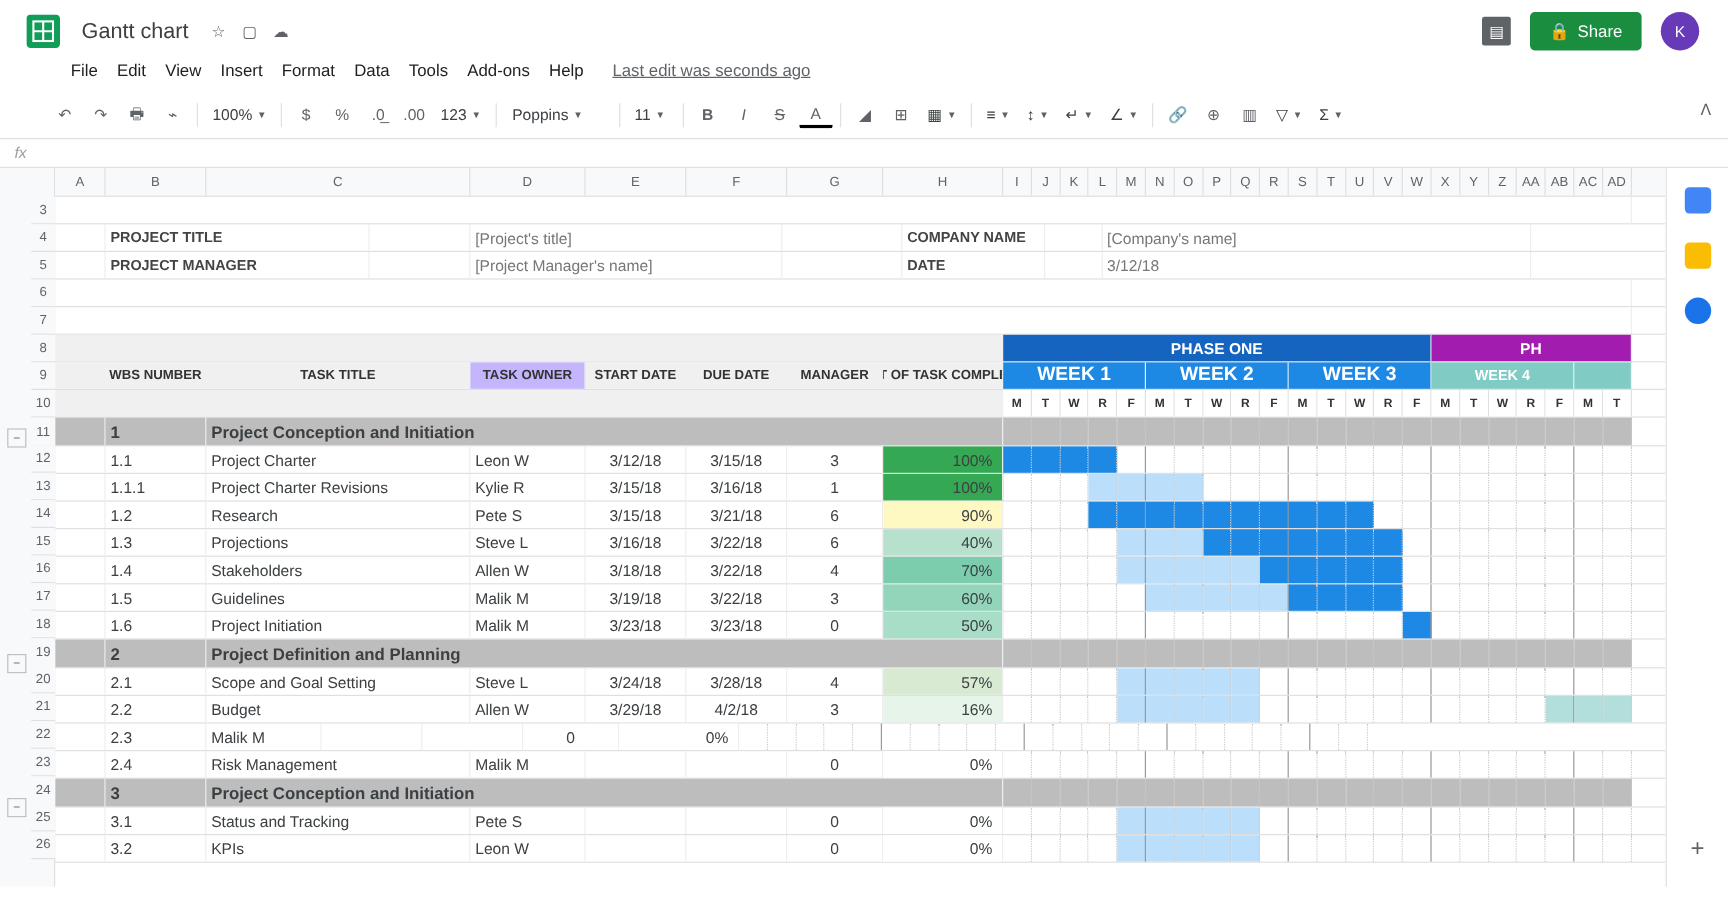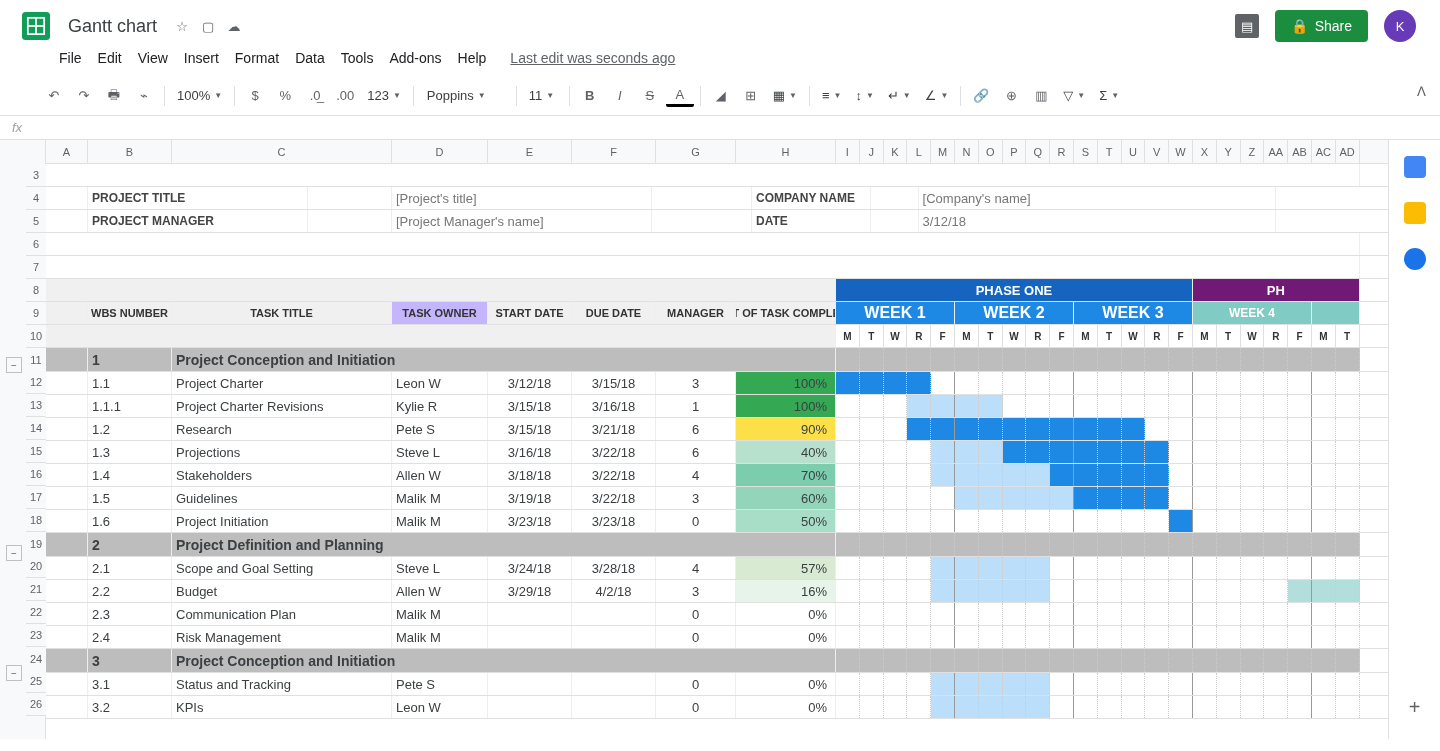--- a/index.html
+++ b/index.html
@@ -35,21 +35,21 @@
 .outline-toggle{width:16px;height:16px;border:1px solid #c0c0c0;font-size:10px;display:flex;align-items:center;justify-content:center;color:#5f6368;cursor:pointer;position:absolute;left:6px}
 .sheet{flex:1;overflow:auto;position:relative}
 .col-hdr{display:flex;background:#f8f9fa;border-bottom:1px solid #e0e0e0;height:24px;position:sticky;top:0;z-index:2}
 .col-hdr .ch{border-right:1px solid #e0e0e0;text-align:center;font-size:11px;color:#5f6368;line-height:24px}
 .row-num{position:absolute;left:26px;width:20px;text-align:center;font-size:11px;color:#5f6368;background:#f8f9fa;border-bottom:1px solid #e0e0e0;height:23px;line-height:23px}
 .grid{position:relative}
 .grow{display:flex;height:23px;border-bottom:1px solid #e0e0e0}
 .gc{border-right:1px solid #eee;padding:0 4px;font-size:13px;display:flex;align-items:center;overflow:hidden;white-space:nowrap}
 .section-row{background:#bdbdbd;font-weight:700;font-size:14px}
 .phase-hdr{background:#1565c0;color:#fff;text-align:center;font-weight:700;font-size:13px;justify-content:center}
-.phase-hdr2{background:#701a75;color:#fff;font-weight:700;justify-content:center}
+.phase-hdr2{background:#a21caf;color:#fff;font-weight:700;justify-content:center}
 .week-hdr{background:#1e88e5;color:#fff;text-align:center;font-weight:700;font-size:16px;justify-content:center}
 .week-hdr2{background:#80cbc4;color:#fff;justify-content:center;font-weight:700;font-size:12px}
 .day-hdr{background:#fff;text-align:center;font-size:10px;font-weight:700;color:#333;justify-content:center;border-right:1px solid #e0e0e0}
 .day-cell{border-right:1px dotted #ccc}
 .day-cell.weekline{border-right:1px solid #999}
 .pct{text-align:right;justify-content:flex-end;padding-right:8px}
 .side-panel{width:52px;border-left:1px solid #e0e0e0;display:flex;flex-direction:column;align-items:center;padding-top:16px;gap:24px}
 .sp-icon{width:22px;height:22px;border-radius:4px}
 .hdr-label{font-weight:700;font-size:11px;color:#333;text-align:center;justify-content:center}
 .meta-label{font-weight:700;font-size:12px;color:#444}
@@ -391,21 +391,21 @@
           <div class="gc day-cell" style="width: 23.8px;"></div>
         </div>
         <div class="grow ">
           <div class="gc " style="width: 42px;"></div>
           <div class="gc " style="width: 84px;">1.2</div>
           <div class="gc " style="width: 220px;">Research</div>
           <div class="gc " style="width: 96px;">Pete S</div>
           <div class="gc " style="width: 84px; justify-content: center;">3/15/18</div>
           <div class="gc " style="width: 84px; justify-content: center;">3/21/18</div>
           <div class="gc " style="width: 80px; justify-content: center;">6</div>
-          <div class="gc pct" style="width: 100px; background: #fde047;">90%</div>
+          <div class="gc pct" style="width: 100px; background: #fef9c3;">90%</div>
           <div class="gc day-cell" style="width: 23.8px;"></div>
           <div class="gc day-cell" style="width: 23.8px;"></div>
           <div class="gc day-cell" style="width: 23.8px;"></div>
           <div class="gc day-cell" style="width: 23.8px; background: rgb(30, 136, 229);"></div>
           <div class="gc day-cell weekline" style="width: 23.8px; background: rgb(30, 136, 229);"></div>
           <div class="gc day-cell" style="width: 23.8px; background: rgb(30, 136, 229);"></div>
           <div class="gc day-cell" style="width: 23.8px; background: rgb(30, 136, 229);"></div>
           <div class="gc day-cell" style="width: 23.8px; background: rgb(30, 136, 229);"></div>
           <div class="gc day-cell" style="width: 23.8px; background: rgb(30, 136, 229);"></div>
           <div class="gc day-cell weekline" style="width: 23.8px; background: rgb(30, 136, 229);"></div>
@@ -637,21 +637,20 @@
           <div class="gc day-cell" style="width: 23.8px;"></div>
           <div class="gc day-cell" style="width: 23.8px;"></div>
           <div class="gc day-cell" style="width: 23.8px;"></div>
           <div class="gc day-cell weekline" style="width: 23.8px; background: rgb(178, 223, 219);"></div>
           <div class="gc day-cell" style="width: 23.8px; background: rgb(178, 223, 219);"></div>
           <div class="gc day-cell" style="width: 23.8px; background: rgb(178, 223, 219);"></div>
         </div>
         <div class="grow ">
           <div class="gc " style="width: 42px;"></div>
           <div class="gc " style="width: 84px;">2.3</div>
-          <div class="gc " style="width: 220px;">Communication Plan</div>
           <div class="gc " style="width: 96px;">Malik M</div>
           <div class="gc " style="width: 84px; justify-content: center;"></div>
           <div class="gc " style="width: 84px; justify-content: center;"></div>
           <div class="gc " style="width: 80px; justify-content: center;">0</div>
           <div class="gc pct" style="width: 100px; background: rgb(255, 255, 255);">0%</div>
           <div class="gc day-cell" style="width: 23.8px;"></div>
           <div class="gc day-cell" style="width: 23.8px;"></div>
           <div class="gc day-cell" style="width: 23.8px;"></div>
           <div class="gc day-cell" style="width: 23.8px;"></div>
           <div class="gc day-cell weekline" style="width: 23.8px;"></div>

